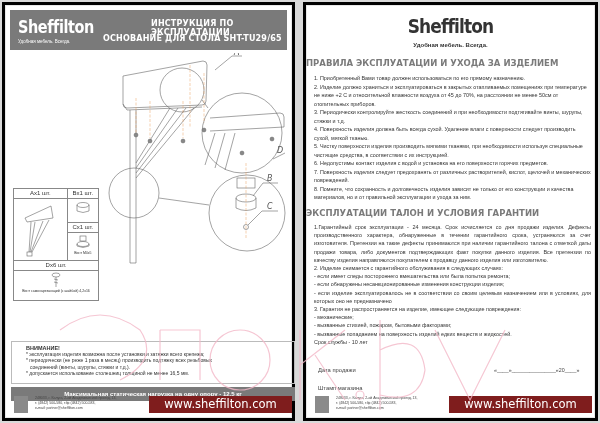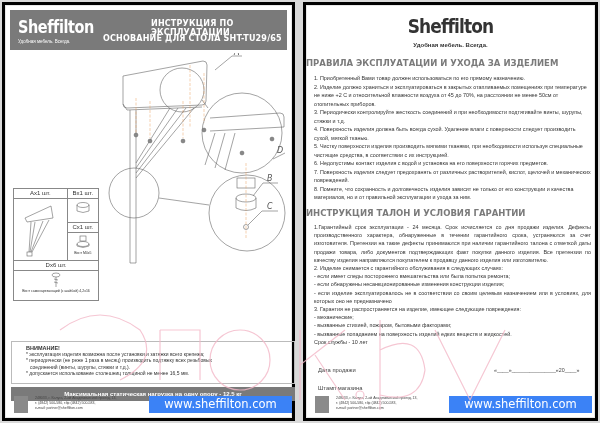--- a/index.html
+++ b/index.html
@@ -26,21 +26,21 @@
 
   .warn { position: absolute; left: 6px; top: 336px; width: 284px; height: 43px; border: 1px solid #bbb; padding: 3px 14px; font-size: 5px; line-height: 6.2px; color: #333; }
   .warn .wt { font-weight: bold; font-size: 5.5px; }
   .warn .ind { padding-left: 4px; }
 
   .loadbar { position: absolute; left: 6px; top: 382px; width: 284px; height: 14px; background: #7a7a7a; color: #fff; font-weight: bold; font-size: 6px; text-align: center; line-height: 14px; }
 
   .footer { position: absolute; left: 6px; bottom: 4px; width: 284px; height: 20px; }
   .footer .sq { position: absolute; left: 3px; top: 2px; width: 14px; height: 17px; background: #8a8a8a; }
   .footer .addr { position: absolute; left: 24px; top: 2px; font-size: 3.5px; line-height: 5px; color: #444; }
-  .footer .url { position: absolute; right: 3px; top: 2px; width: 143px; height: 17px; background: #3b82f6; color: #fff; font-family: "DejaVu Sans", sans-serif; font-size: 11.5px; text-align: center; line-height: 17px; }
+  .footer .url { position: absolute; right: 3px; top: 2px; width: 143px; height: 17px; background: #7f1d1d; color: #fff; font-family: "DejaVu Sans", sans-serif; font-size: 11.5px; text-align: center; line-height: 17px; }
 
   
   .rlogo { position: absolute; left: 0; width: 100%; text-align: center; top: 9px; font-family: "DejaVu Sans", sans-serif; font-weight: bold; font-size: 20px; letter-spacing: -1px; color: #333; transform: scaleX(0.85); }
   .rtag { position: absolute; left: 0; width: 100%; text-align: center; top: 37px; font-size: 6px; font-weight: bold; color: #333; }
   .rtitle { position: absolute; left: 0; width: 100%; font-family: "DejaVu Sans", sans-serif; font-weight: bold; font-size: 8.5px; color: #7a7a7a; }
   .rtitle.a { top: 53px; }
   .rtitle.b { top: 203px; }
   .rules { position: absolute; left: 8px; top: 69px; width: 277px; font-size: 5.4px; line-height: 8.5px; color: #333; }
   .warranty { position: absolute; left: 8px; top: 218px; width: 277px; font-size: 5.4px; line-height: 8.2px; color: #333; text-align: justify; }
   .sale { position: absolute; left: 12px; top: 362px; font-size: 5.8px; color: #444; }
@@ -217,21 +217,21 @@
     <div>1. Приобретенный Вами товар должен использоваться по его прямому назначению.</div>
     <div>2. Изделие должно храниться и эксплуатироваться в закрытых отапливаемых помещениях при температуре не ниже +2 С и относительной влажности воздуха от 45 до 70%, на расстоянии не менее 50см от отопительных приборов.</div>
     <div>3. Периодически контролируйте жесткость соединений и при необходимости подтягивайте винты, шурупы, стяжки и т.д.</div>
     <div>4. Поверхность изделия должна быть всегда сухой. Удаление влаги с поверхности следует производить сухой, мягкой тканью.</div>
     <div>5. Чистку поверхности изделия производить мягкими тканями, при необходимости используя специальные чистящие средства, в соответствии с их инструкцией.</div>
     <div>6. Недопустимы контакт изделия с водой и установка на его поверхности горячих предметов.</div>
     <div>7. Поверхность изделия следует  предохранять от различных растворителей, кислот, щелочей и механических повреждений.</div>
     <div>8. Помните, что сохранность и долговечность изделия зависит не только от его конструкции и качества материалов, но и от правильной эксплуатации и ухода за ним.</div>
   </div>
 
-  <div class="rtitle b">ИНСТРУКЦИЯ ТАЛОН И УСЛОВИЯ ГАРАНТИИ</div>
+  <div class="rtitle b">ЭКСПЛУАТАЦИИ ТАЛОН И УСЛОВИЯ ГАРАНТИИ</div>
   <div class="warranty">
     <div>1.Гарантийный срок эксплуатации - 24 месяца. Срок исчисляется со дня продажи изделия. Дефекты производственного характера, обнаруженные в течении гарантийного срока, устраняются за счет изготовителя. Претензии на такие дефекты принимаются при наличии гарантийного талона с отметкой даты продажи товара, либо документов подтверждающих факт покупки данного изделия. Все претензии по качеству изделия направляются покупателем к продавцу данного изделия или изготовителю.</div>
     <div>2. Изделие снимается с гарантийного обслуживания в следующих случаях:</div>
     <div>- если имеет следы постороннего вмешательства или была попытка ремонта;</div>
     <div>- если обнаружены несанкционированные изменения конструкции изделия;</div>
     <div>- если изделие эксплуатировалось не в соответствии со своим целевым назначением или в условиях, для которых оно не предназначено</div>
     <div>3. Гарантия не распространяется на изделие, имеющее следующие повреждения:</div>
     <div>- механические;</div>
     <div>- вызванные стихией, пожаром, бытовыми факторами;</div>
     <div>- вызванные попаданием на поверхность изделий едких веществ и жидкостей.</div>

